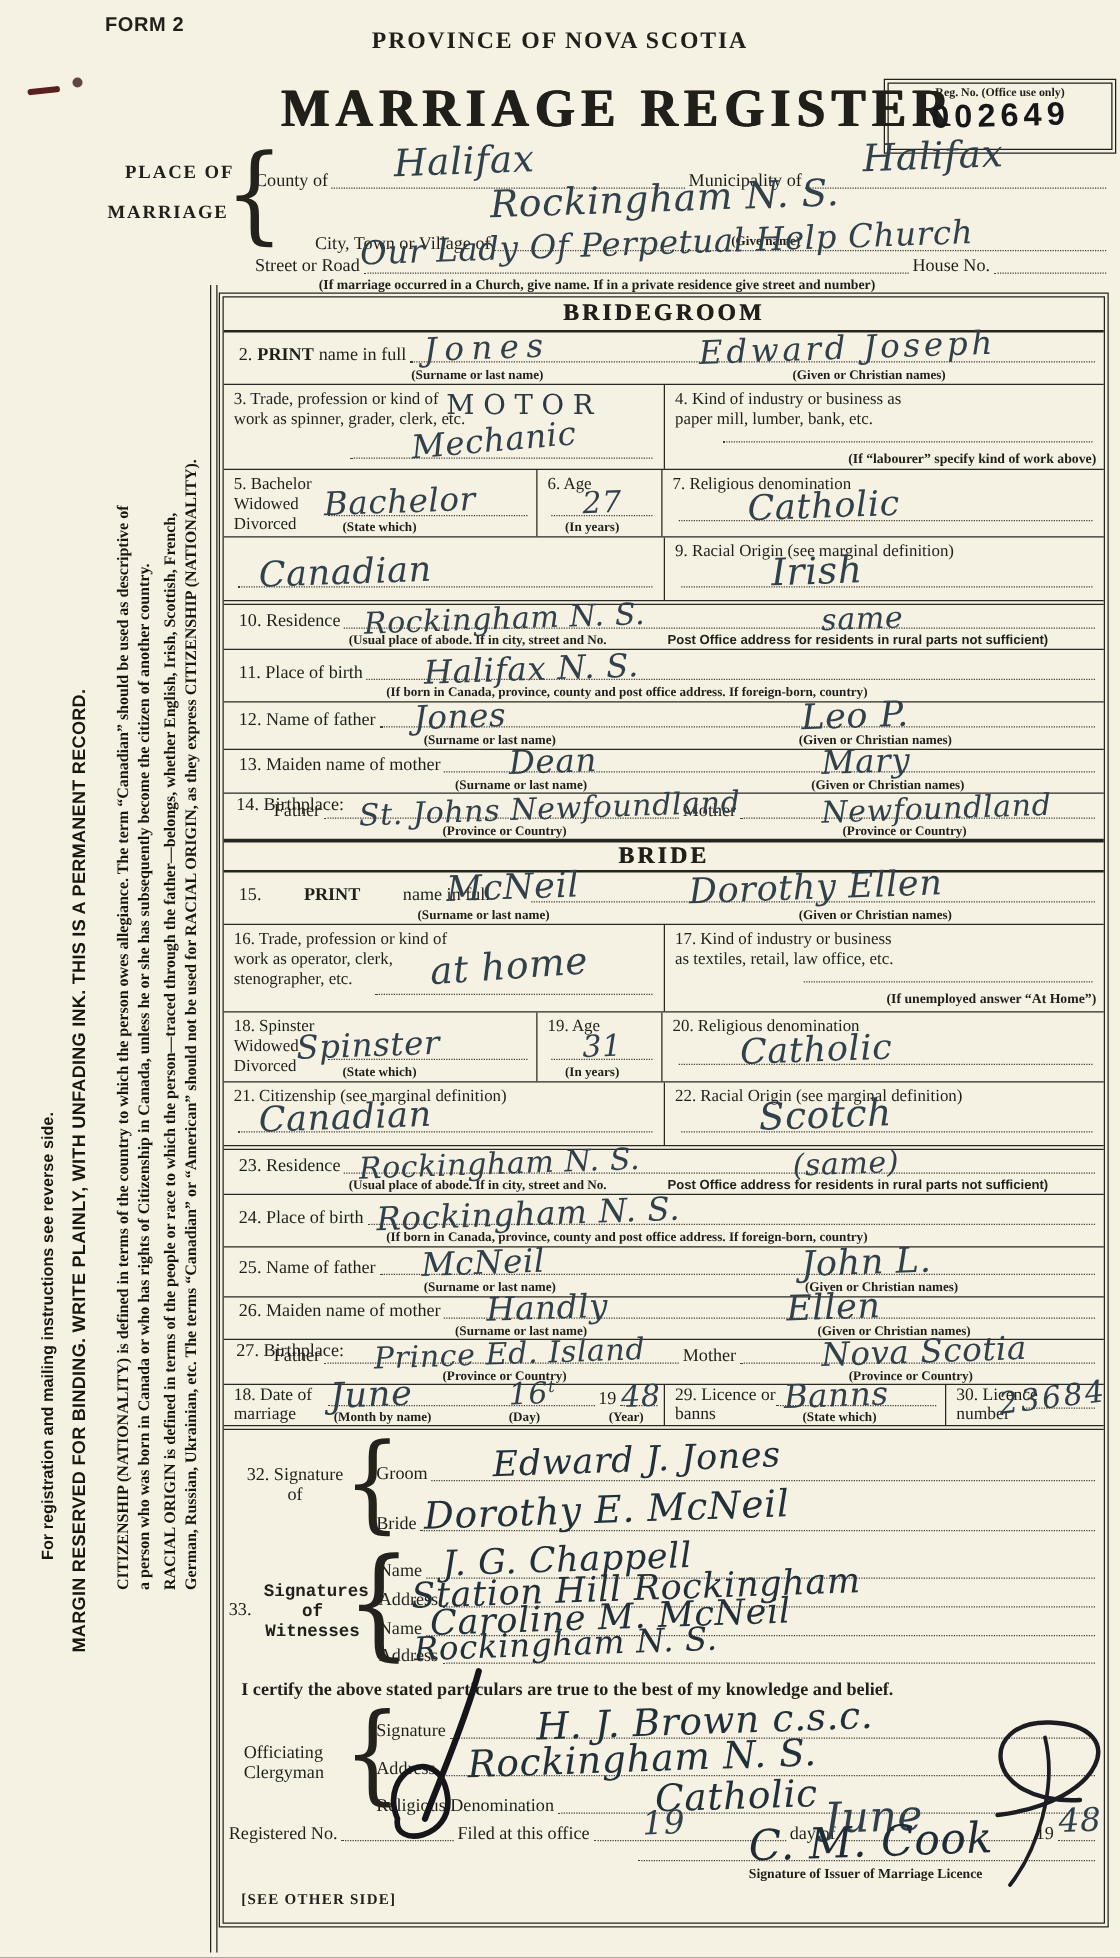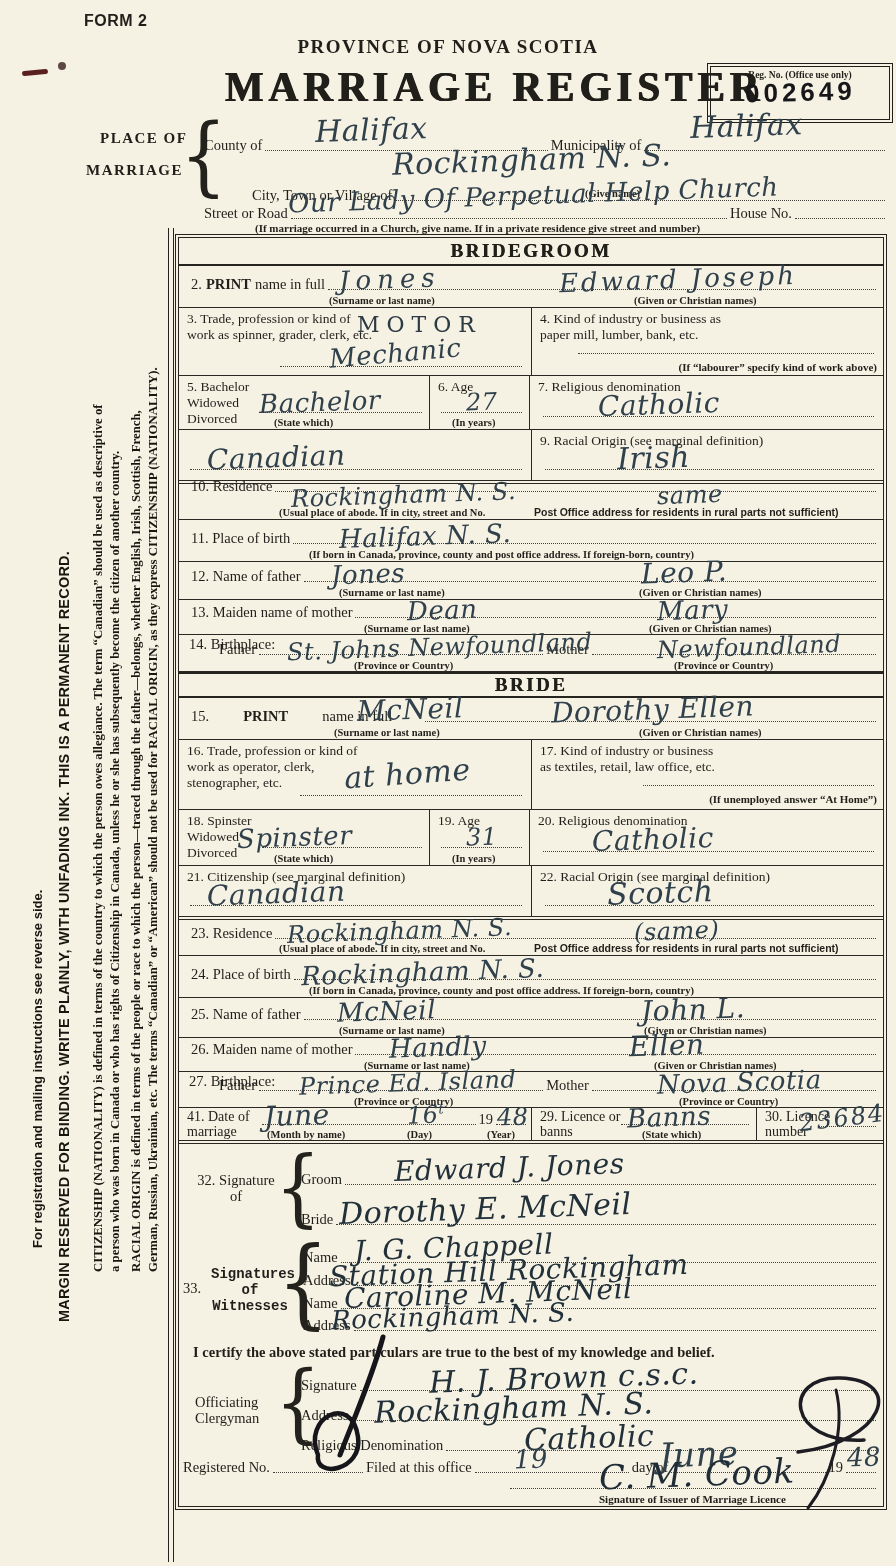--- a/index.html
+++ b/index.html
@@ -10,21 +10,21 @@
   .mnote .ln{display:block;white-space:nowrap;}
   .mn-reg{left:30px;top:1248px;width:700px;font-family:"Liberation Sans",sans-serif;
           font-weight:bold;font-size:13px;}
   .mn-bind{left:56px;top:1322px;width:995px;font-family:"Liberation Sans",sans-serif;
            font-weight:bold;font-size:14.5px;letter-spacing:.2px;}
   .mn-cit{left:90px;top:1272px;width:900px;font-size:12.8px;font-weight:600;line-height:17px;}
   .mn-rac{left:128px;top:1272px;width:900px;font-size:12.8px;font-weight:600;line-height:17px;}
   
   .form-label{position:absolute;left:84px;top:12px;font-family:"Liberation Sans",sans-serif;
               font-weight:bold;font-size:16px;letter-spacing:.5px;}
-  .province{position:absolute;left:0;right:0;top:36px;text-align:center;font-weight:bold;
+  .province{position:absolute;left:0;right:0;top:22px;text-align:center;font-weight:bold;
             font-size:19px;letter-spacing:1.5px;}
   .title{position:absolute;left:225px;top:62px;font-weight:bold;font-size:41px;letter-spacing:5px;
          text-shadow:.6px 0 0 currentColor,-.6px 0 0 currentColor;transform:scaleY(1.05);}
   .regbox{position:absolute;left:710px;top:66px;width:178px;height:52px;border:1.6px solid #201f1a;
           outline:1.6px solid #201f1a;outline-offset:2px;text-align:center;}
   .regbox .rlabel{font-size:9.5px;font-weight:bold;margin-top:3px;}
   .regbox .stamp{font-family:"Liberation Sans",sans-serif;font-weight:bold;font-size:26px;
                  letter-spacing:4px;color:#17171a;display:inline-block;transform:rotate(-1.5deg);margin-top:-3px;}
   
   .pl-h1{position:absolute;left:100px;top:130px;font-weight:bold;font-size:15px;letter-spacing:1.5px;}
@@ -207,21 +207,21 @@
           <div class="blk" style="width:330px;">9. Racial Origin (see marginal definition)</div>
           <span class="hw s30" style="left:85px;bottom:5px;">Irish</span>
           <div class="fl" style="left:12px;right:8px;bottom:7px;">
               <span class="dots"></span>
             </div>
         </div>
       </div>
     </div>
 
     <div class="row" style="height:36px;">
-      <div class="fl" style="left:10px;right:6px;bottom:24px;">
+      <div class="fl" style="left:10px;right:6px;bottom:13px;">
         <span class="t">10. Residence</span>
           <span class="dots"></span>
       </div>
       <span class="sub" style="left:100px;bottom:1px;">(Usual place of abode.   If in city, street and No.</span>
       <span class="sub subsans" style="left:355px;bottom:1px;">Post Office address for residents in rural parts not sufficient)</span>
       <span class="hw s24" style="left:112px;bottom:10px;">Rockingham N. S.</span>
       <span class="hw s24" style="left:478px;bottom:10px;">same</span>
     </div>
 
     <div class="row" style="height:42px;">
@@ -402,21 +402,21 @@
       </div>
       <span class="sub" style="left:175px;bottom:0;">(Province or Country)</span>
       <span class="sub" style="left:500px;bottom:0;">(Province or Country)</span>
       <span class="hw s24" style="left:120px;bottom:10px;">Prince Ed. Island</span>
       <span class="hw s26" style="left:478px;bottom:10px;">Nova Scotia</span>
     </div>
 
     <div class="row heavy" style="height:36px;">
       <div class="cols">
         <div class="c w352">
-          <div class="blk" style="width:80px;padding-top:1px;font-size:14px;line-height:15px;">41. Date of marriage</div>
+          <div class="blk" style="width:80px;padding-top:1px;font-size:14px;line-height:15px;">18. Date of marriage</div>
           <div class="fl" style="left:82px;right:4px;bottom:12px;">
             <span class="dots"></span>
             <span class="t">19</span>
             <span class="dots w30"></span>
           </div>
           <span class="sub" style="left:88px;bottom:0;">(Month by name)</span>
           <span class="sub" style="left:228px;bottom:0;">(Day)</span>
           <span class="sub" style="left:308px;bottom:0;">(Year)</span>
           <span class="hw s28" style="left:85px;bottom:8px;">June</span>
           <span class="hw s24" style="left:228px;bottom:11px;"><span>16</span><sup>t</sup></span>
@@ -515,20 +515,23 @@
       <span class="hw s34" style="left:480px;top:98px;">June</span>
       <span class="hw s26" style="left:668px;top:106px;">48</span>
 
       <div class="fl" style="left:330px;right:6px;top:152px;height:4px;">
           <span class="dots"></span>
         </div>
       <span class="hw s34" style="left:420px;top:118px;color:#1f2c36;">C. M. Cook</span>
       <span class="sub" style="left:420px;top:157px;font-size:11px;">Signature of Issuer of Marriage Licence</span>
     </div>
 
+    <div class="seeother" style="height:32px;">
+      <span class="t">[SEE OTHER SIDE]</span>
+    </div>
   </div>
 
   <svg class="flourish" width="896" height="1566" style="left:0;top:0;">
     <path d="M 383 1337 C 372 1378, 350 1428, 340 1455" stroke="#15151a" stroke-width="5" fill="none" stroke-linecap="round"></path>
     <path d="M 318 1455 c -16 -38 34 -62 40 -18 c 5 34 -44 42 -40 18" stroke="#15151a" stroke-width="4.5" fill="none" stroke-linecap="round"></path>
     <path d="M 798 1452 c 86 -10 108 -72 42 -74 c -58 -2 -54 66 24 62" stroke="#1c1c22" stroke-width="3.5" fill="none" stroke-linecap="round"></path>
     <path d="M 836 1390 c 10 40 -6 90 -28 118" stroke="#1c1c22" stroke-width="3" fill="none" stroke-linecap="round"></path>
   </svg>
 </div>
 

